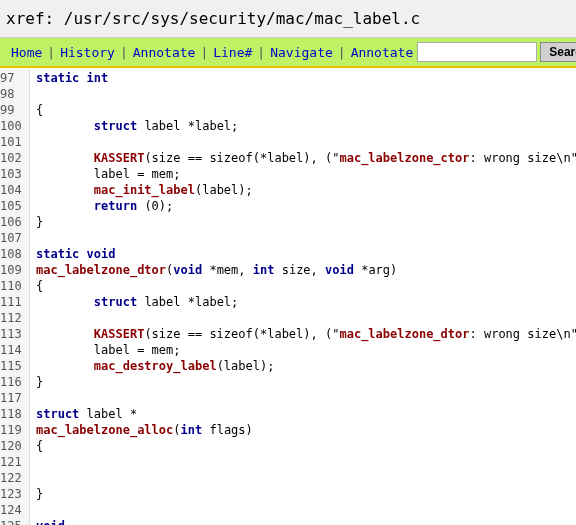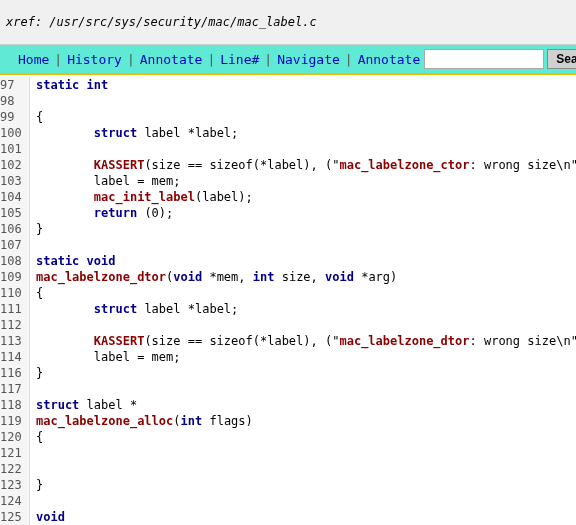--- a/index.html
+++ b/index.html
@@ -5,29 +5,28 @@
     * { margin: 0; padding: 0; box-sizing: border-box; }
     body {
       font-family: monospace;
       font-size: 13px;
       background: #fff;
       width: 576px;
     }
     #title-bar {
       background: #f0f0f0;
       border-bottom: 1px solid #ccc;
-      padding: 15px 6px;
-      font-size: 12px;
+      padding: 9px 6px;
+      font-size: 16px;
       color: #000;
-      font-style: italic;
     }
     #nav-bar {
-      background: #5eead4;
+      background: #bef264;
       border-bottom: 2px solid #e8c000;
-      padding: 4px 14px;
+      padding: 4px 7px;
       display: flex;
       align-items: center;
       gap: 0;
     }
     .nav-links {
       display: flex;
       align-items: center;
       flex: 1;
       font-size: 13px;
     }
@@ -184,20 +183,24 @@
     </div>
     <div class="code-line">
       <span class="line-num">113</span>
       <span class="line-content">	<span class="fn">KASSERT</span>(size == sizeof(*label), ("<span class="fn">mac_labelzone_dtor</span>: wrong size\n"));</span>
     </div>
     <div class="code-line">
       <span class="line-num">114</span>
       <span class="line-content">	label = mem;</span>
     </div>
     <div class="code-line">
+      <span class="line-num">115</span>
+      <span class="line-content">	<span class="fn">mac_destroy_label</span>(label);</span>
+    </div>
+    <div class="code-line">
       <span class="line-num">116</span>
       <span class="line-content">}</span>
     </div>
     <div class="code-line">
       <span class="line-num">117</span>
       <span class="line-content"></span>
     </div>
     <div class="code-line">
       <span class="line-num">118</span>
       <span class="line-content"><span class="kw">struct</span> label *</span>

